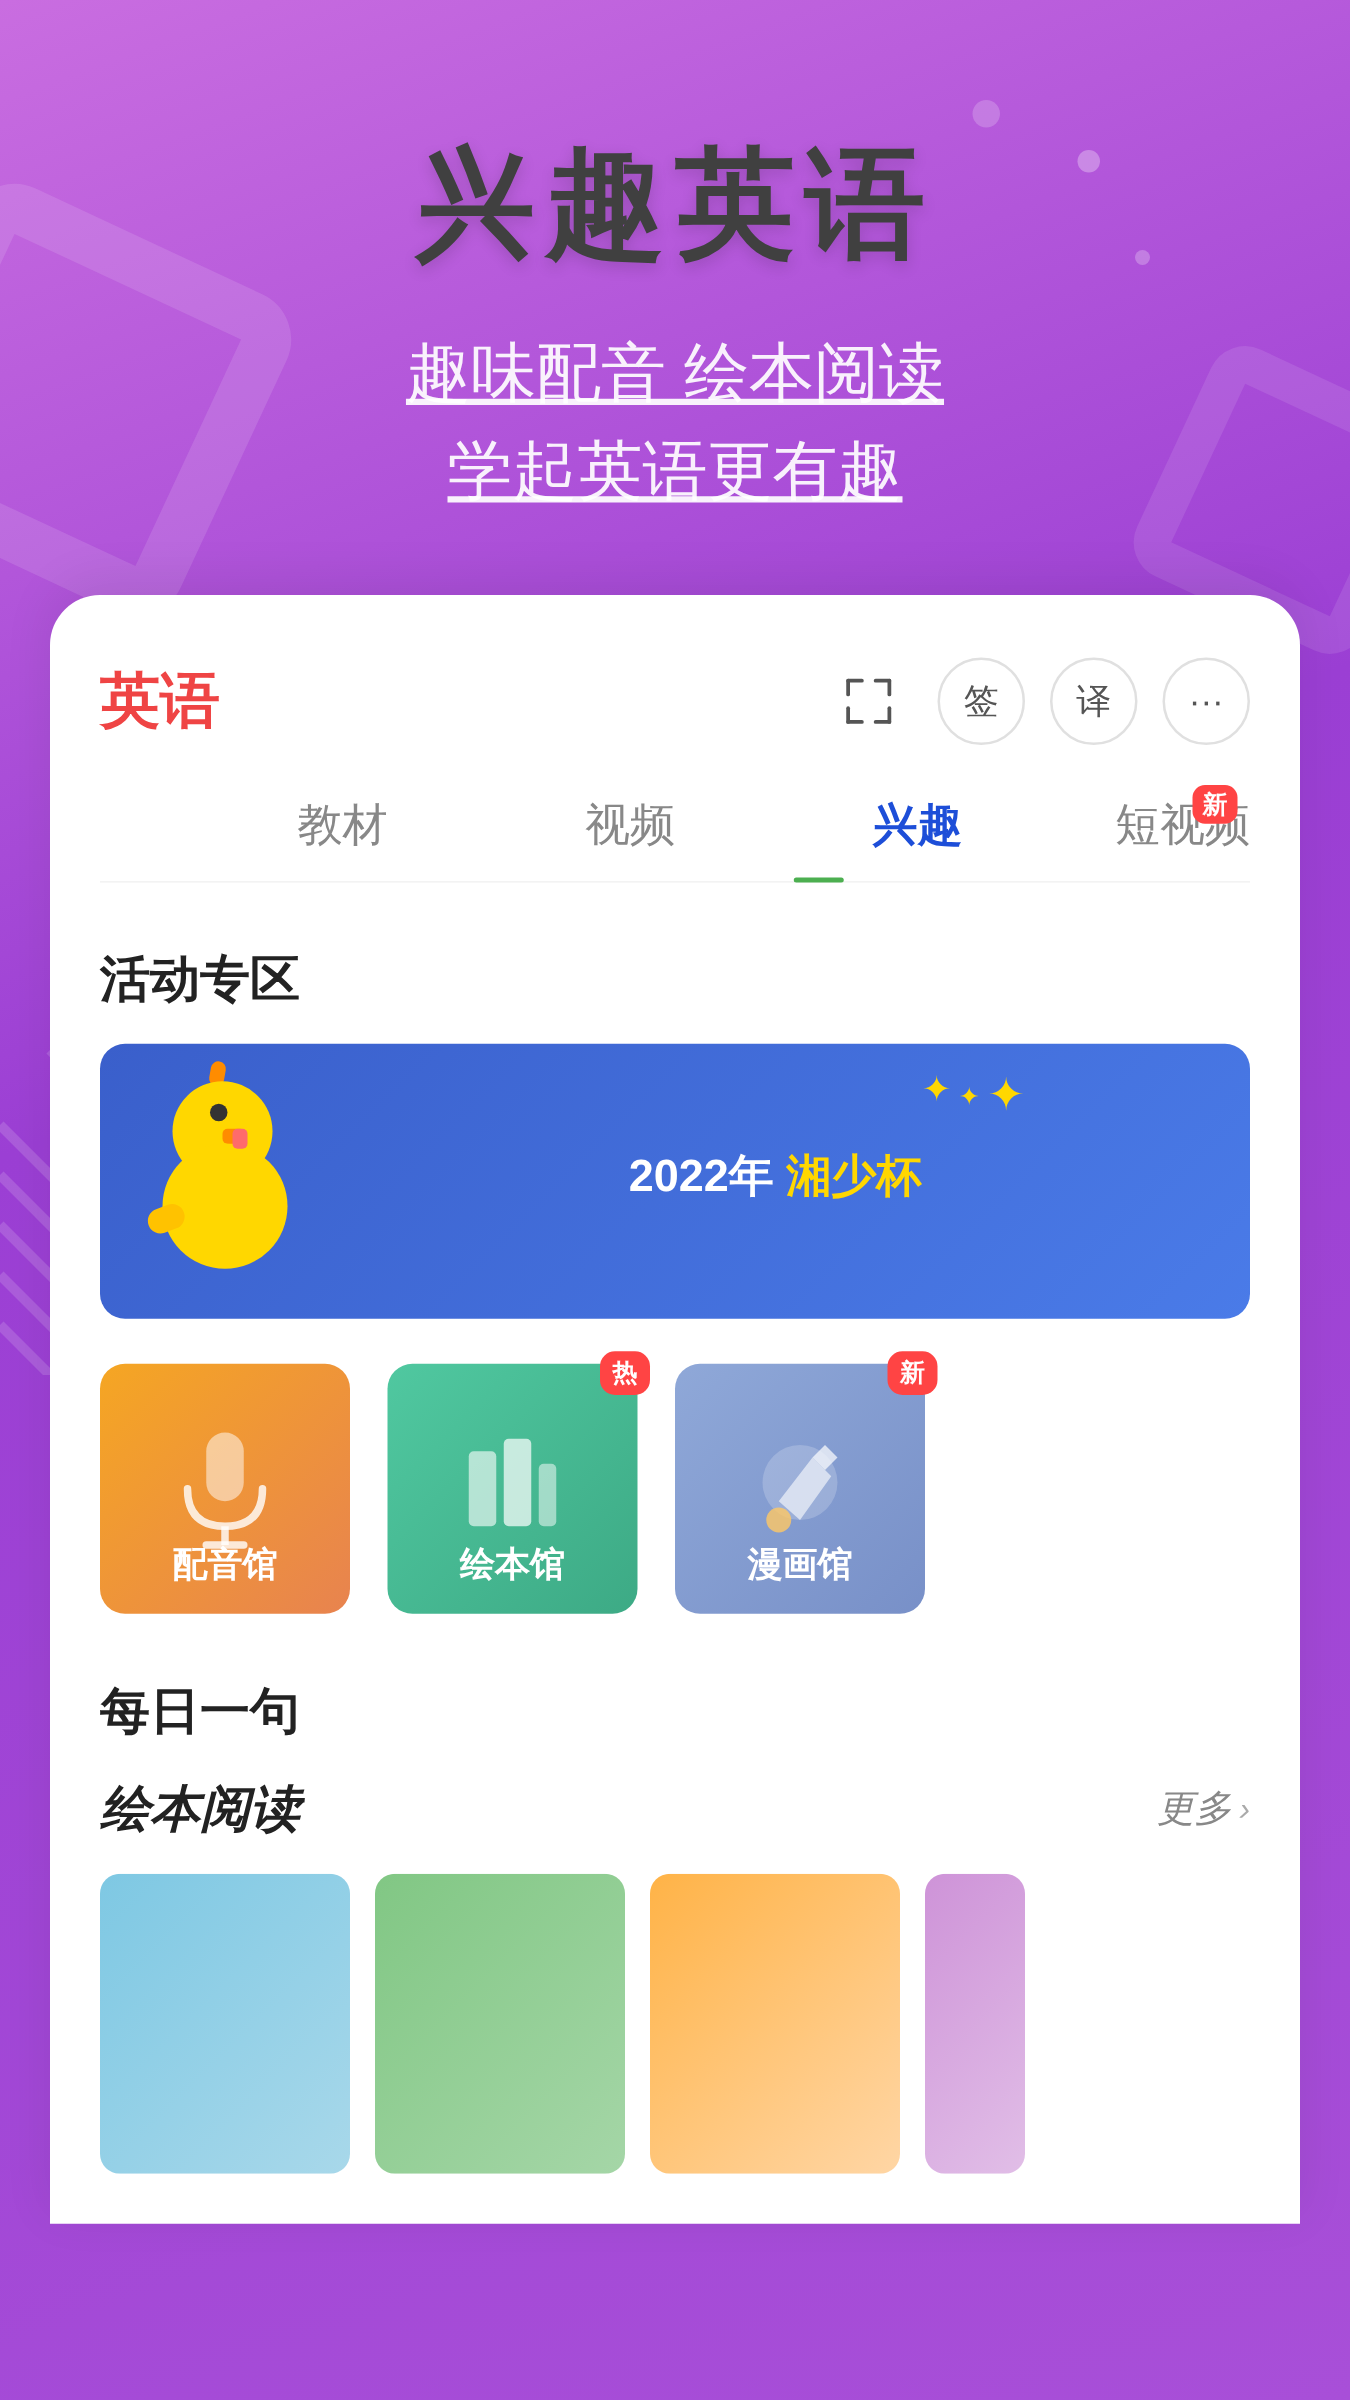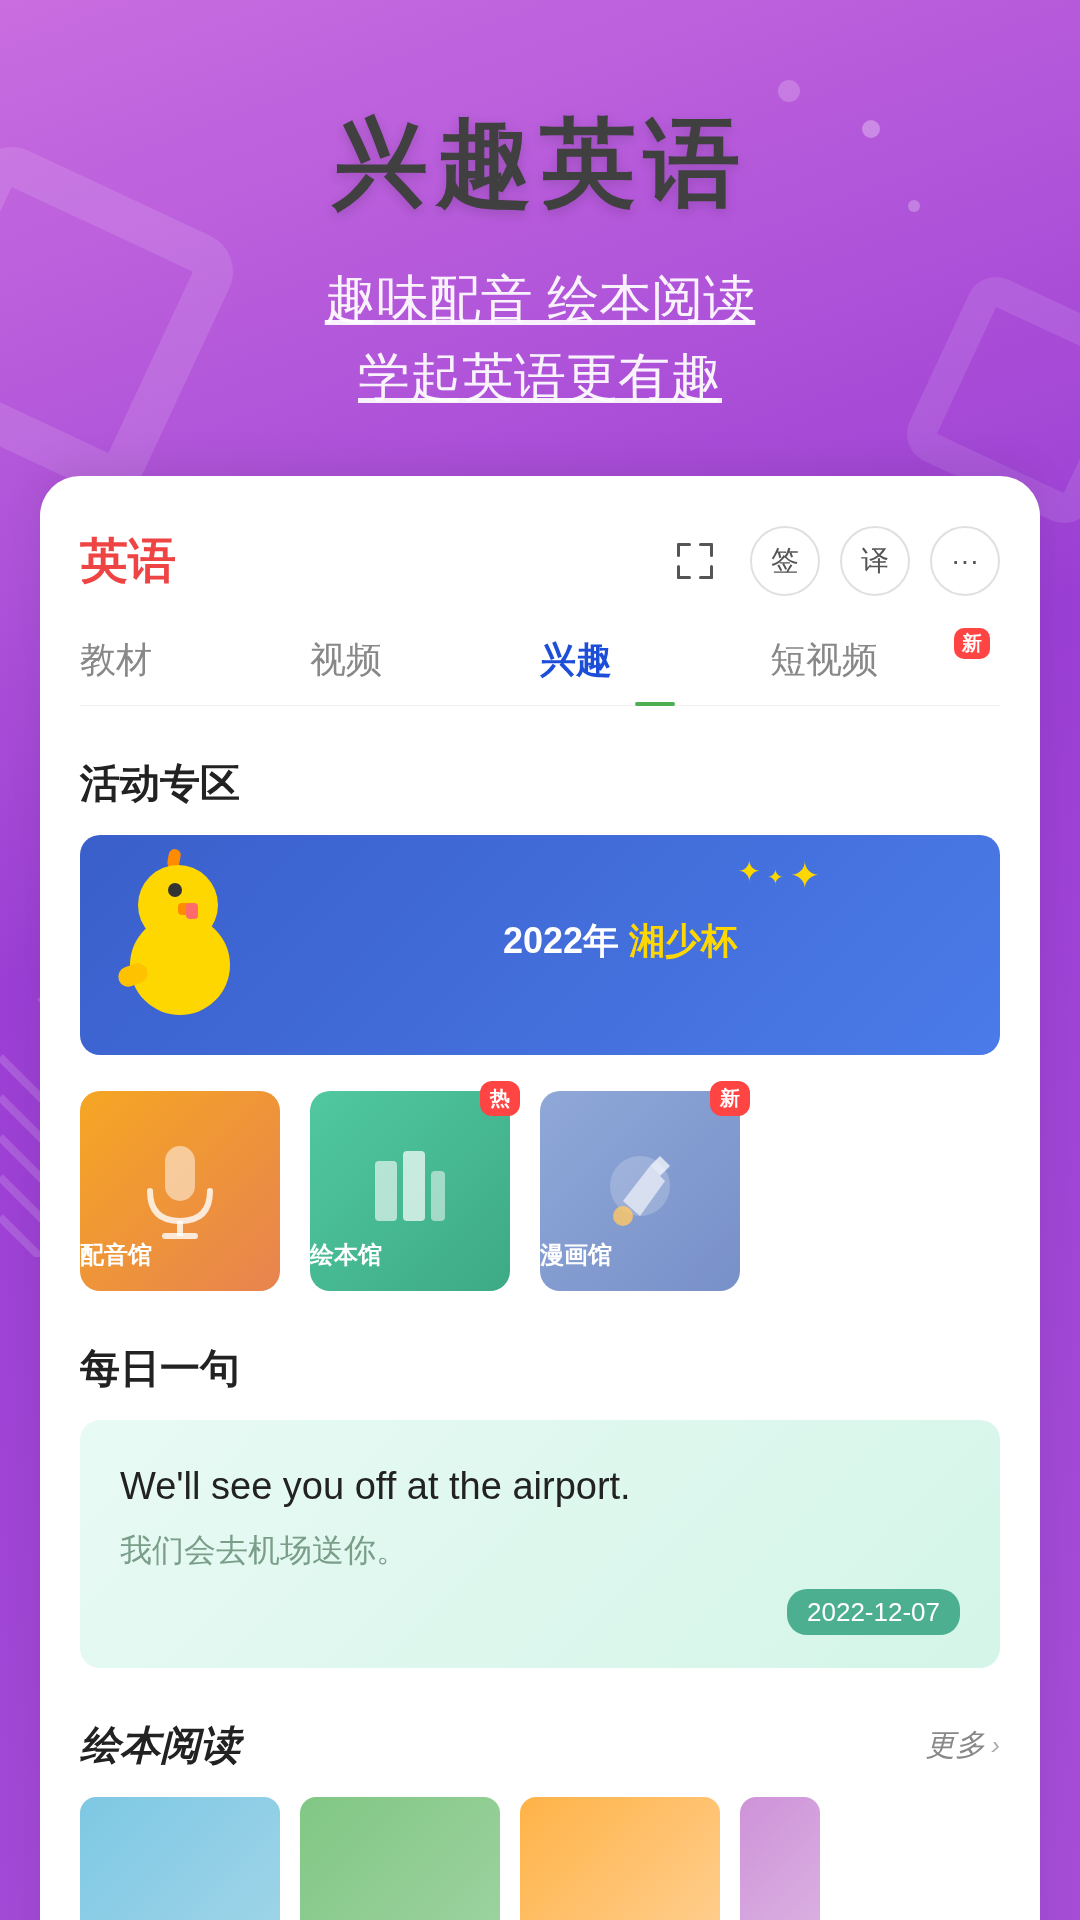--- a/index.html
+++ b/index.html
@@ -130,21 +130,21 @@
 
     
     .tabs {
       display: flex;
       gap: 0;
       margin-bottom: 50px;
       border-bottom: 1px solid #f0f0f0;
     }
     .tab-item {
       flex: 1;
-      text-align: left;
+      text-align: right;
       font-size: 36px;
       color: #888;
       padding-bottom: 20px;
       cursor: pointer;
       position: relative;
     }
     .tab-item.active {
       color: #1d4ed8;
       font-weight: 600;
     }
@@ -297,22 +297,22 @@
     .feature-icon-wrap.green-bg {
       background: linear-gradient(135deg, #50c8a0, #3daa85);
     }
     .feature-icon-wrap.blue-bg {
       background: linear-gradient(135deg, #8fa8d8, #7890c8);
     }
     .feature-label {
       position: absolute;
       bottom: 20px;
       left: 0; right: 0;
-      text-align: left;
-      font-size: 24px;
+      text-align: center;
+      font-size: 28px;
       font-weight: 700;
       color: #fff;
     }
     .feature-badge {
       position: absolute;
       top: -10px; right: -10px;
       background: #ff4444;
       color: #fff;
       font-size: 20px;
       padding: 4px 10px;
@@ -547,27 +547,20 @@
           <path d="M55 25 L65 15 L75 25 L65 35 Z" fill="rgba(255,255,255,0.7)"></path>
         </svg>
         <div class="feature-label">漫画馆</div>
         <span class="feature-badge new-badge">新</span>
       </div>
     </div>
 
   </div>
 
   <div class="section-title">每日一句</div>
-  <div class="daily-card">
-    <div class="daily-en">We'll see you off at the airport.</div>
-    <div class="daily-cn">我们会去机场送你。</div>
-    <div class="daily-date">
-      <span class="date-badge">2022-12-07</span>
-    </div>
-  </div>
 
   <div class="section-header">
     <div class="section-title" style="margin-bottom:0;">绘本阅读</div>
     <div class="more-link">
       <span>更多</span>
       <span class="chevron-right">›</span>
     </div>
   </div>
 
   <div class="book-strip">

